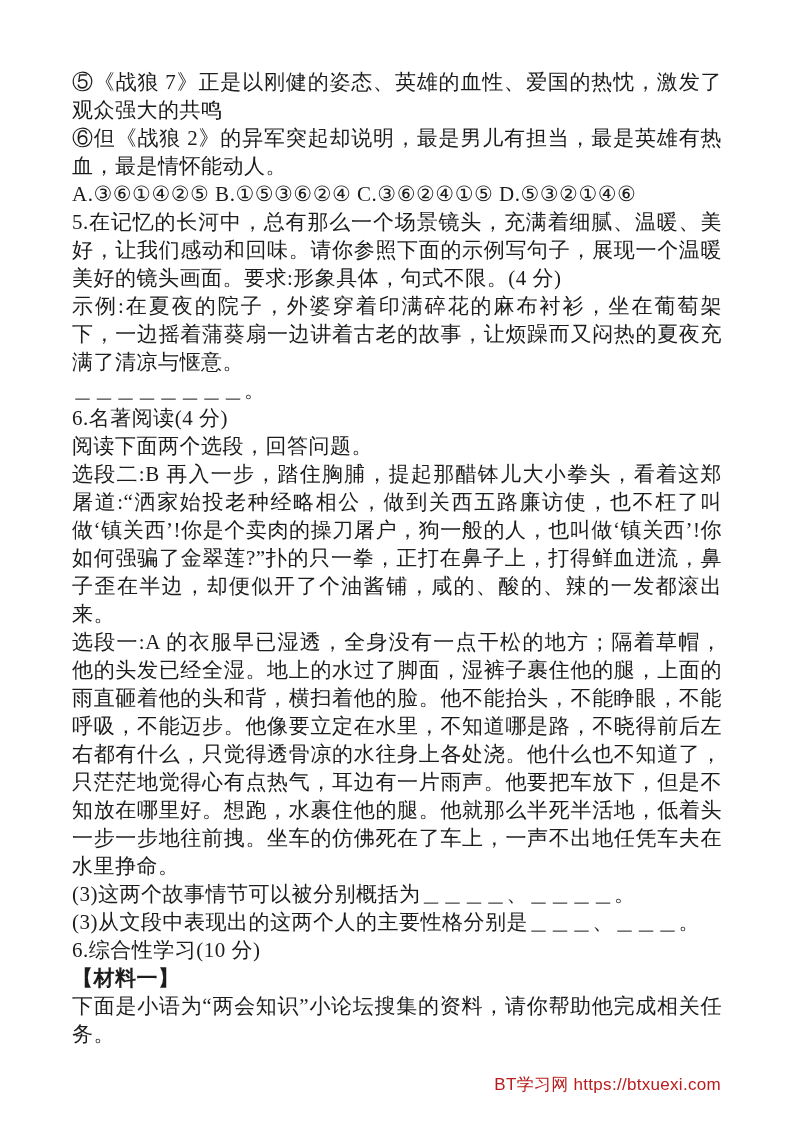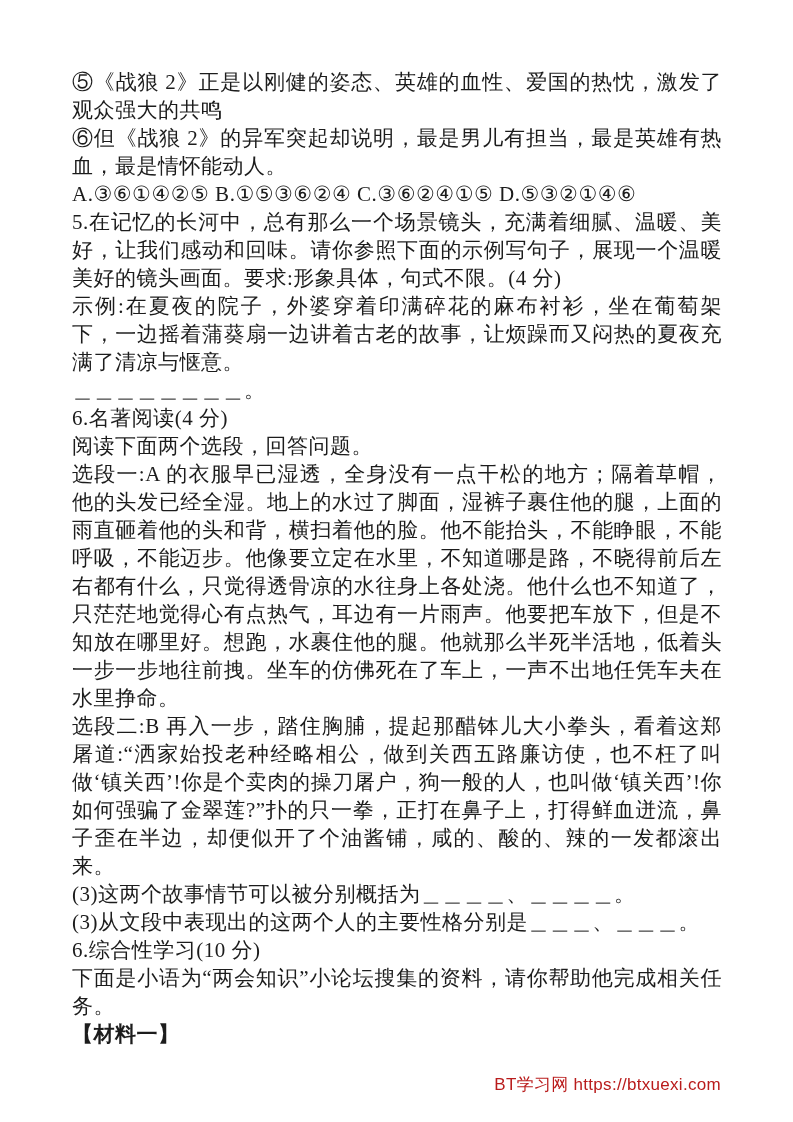--- a/index.html
+++ b/index.html
@@ -33,30 +33,30 @@
     font-size: 17px;
     font-family: "Liberation Sans", "DejaVu Sans", sans-serif;
     letter-spacing: 0.3px;
   }
 </style>
 </head>
 <body>
 
 <div class="page">
   <main class="content">
-    <p class="para">⑤《战狼 2》正是以刚健的姿态、英雄的血性、爱国的热忱，激发了观众强大的共鸣</p>
+    <p class="para">⑤《战狼 7》正是以刚健的姿态、英雄的血性、爱国的热忱，激发了观众强大的共鸣</p>
     <p class="para">⑥但《战狼 2》的异军突起却说明，最是男儿有担当，最是英雄有热血，最是情怀能动人。</p>
     <p class="para">A.③⑥①④②⑤  B.①⑤③⑥②④  C.③⑥②④①⑤  D.⑤③②①④⑥</p>
     <p class="para">5.在记忆的长河中，总有那么一个场景镜头，充满着细腻、温暖、美好，让我们感动和回味。请你参照下面的示例写句子，展现一个温暖美好的镜头画面。要求:形象具体，句式不限。(4 分)</p>
     <p class="para">示例:在夏夜的院子，外婆穿着印满碎花的麻布衬衫，坐在葡萄架下，一边摇着蒲葵扇一边讲着古老的故事，让烦躁而又闷热的夏夜充满了清凉与惬意。</p>
     <p class="para">＿＿＿＿＿＿＿＿。</p>
     <p class="para">6.名著阅读(4 分)</p>
     <p class="para">阅读下面两个选段，回答问题。</p>
+    <p class="para">选段二:B 再入一步，踏住胸脯，提起那醋钵儿大小拳头，看着这郑屠道:“洒家始投老种经略相公，做到关西五路廉访使，也不枉了叫做‘镇关西’!你是个卖肉的操刀屠户，狗一般的人，也叫做‘镇关西’!你如何强骗了金翠莲?”扑的只一拳，正打在鼻子上，打得鲜血迸流，鼻子歪在半边，却便似开了个油酱铺，咸的、酸的、辣的一发都滚出来。</p>
     <p class="para">选段一:A 的衣服早已湿透，全身没有一点干松的地方；隔着草帽，他的头发已经全湿。地上的水过了脚面，湿裤子裹住他的腿，上面的雨直砸着他的头和背，横扫着他的脸。他不能抬头，不能睁眼，不能呼吸，不能迈步。他像要立定在水里，不知道哪是路，不晓得前后左右都有什么，只觉得透骨凉的水往身上各处浇。他什么也不知道了，只茫茫地觉得心有点热气，耳边有一片雨声。他要把车放下，但是不知放在哪里好。想跑，水裹住他的腿。他就那么半死半活地，低着头一步一步地往前拽。坐车的仿佛死在了车上，一声不出地任凭车夫在水里挣命。</p>
-    <p class="para">选段二:B 再入一步，踏住胸脯，提起那醋钵儿大小拳头，看着这郑屠道:“洒家始投老种经略相公，做到关西五路廉访使，也不枉了叫做‘镇关西’!你是个卖肉的操刀屠户，狗一般的人，也叫做‘镇关西’!你如何强骗了金翠莲?”扑的只一拳，正打在鼻子上，打得鲜血迸流，鼻子歪在半边，却便似开了个油酱铺，咸的、酸的、辣的一发都滚出来。</p>
     <p class="para">(3)这两个故事情节可以被分别概括为＿＿＿＿、＿＿＿＿。</p>
     <p class="para">(3)从文段中表现出的这两个人的主要性格分别是＿＿＿、＿＿＿。</p>
     <p class="para">6.综合性学习(10 分)</p>
+    <p class="para bold">【材料一】</p>
     <p class="para">下面是小语为“两会知识”小论坛搜集的资料，请你帮助他完成相关任务。</p>
-    <p class="para bold">【材料一】</p>
   </main>
   <div class="footer">BT学习网 https://btxuexi.com</div>
 </div>
 
 </body></html>

